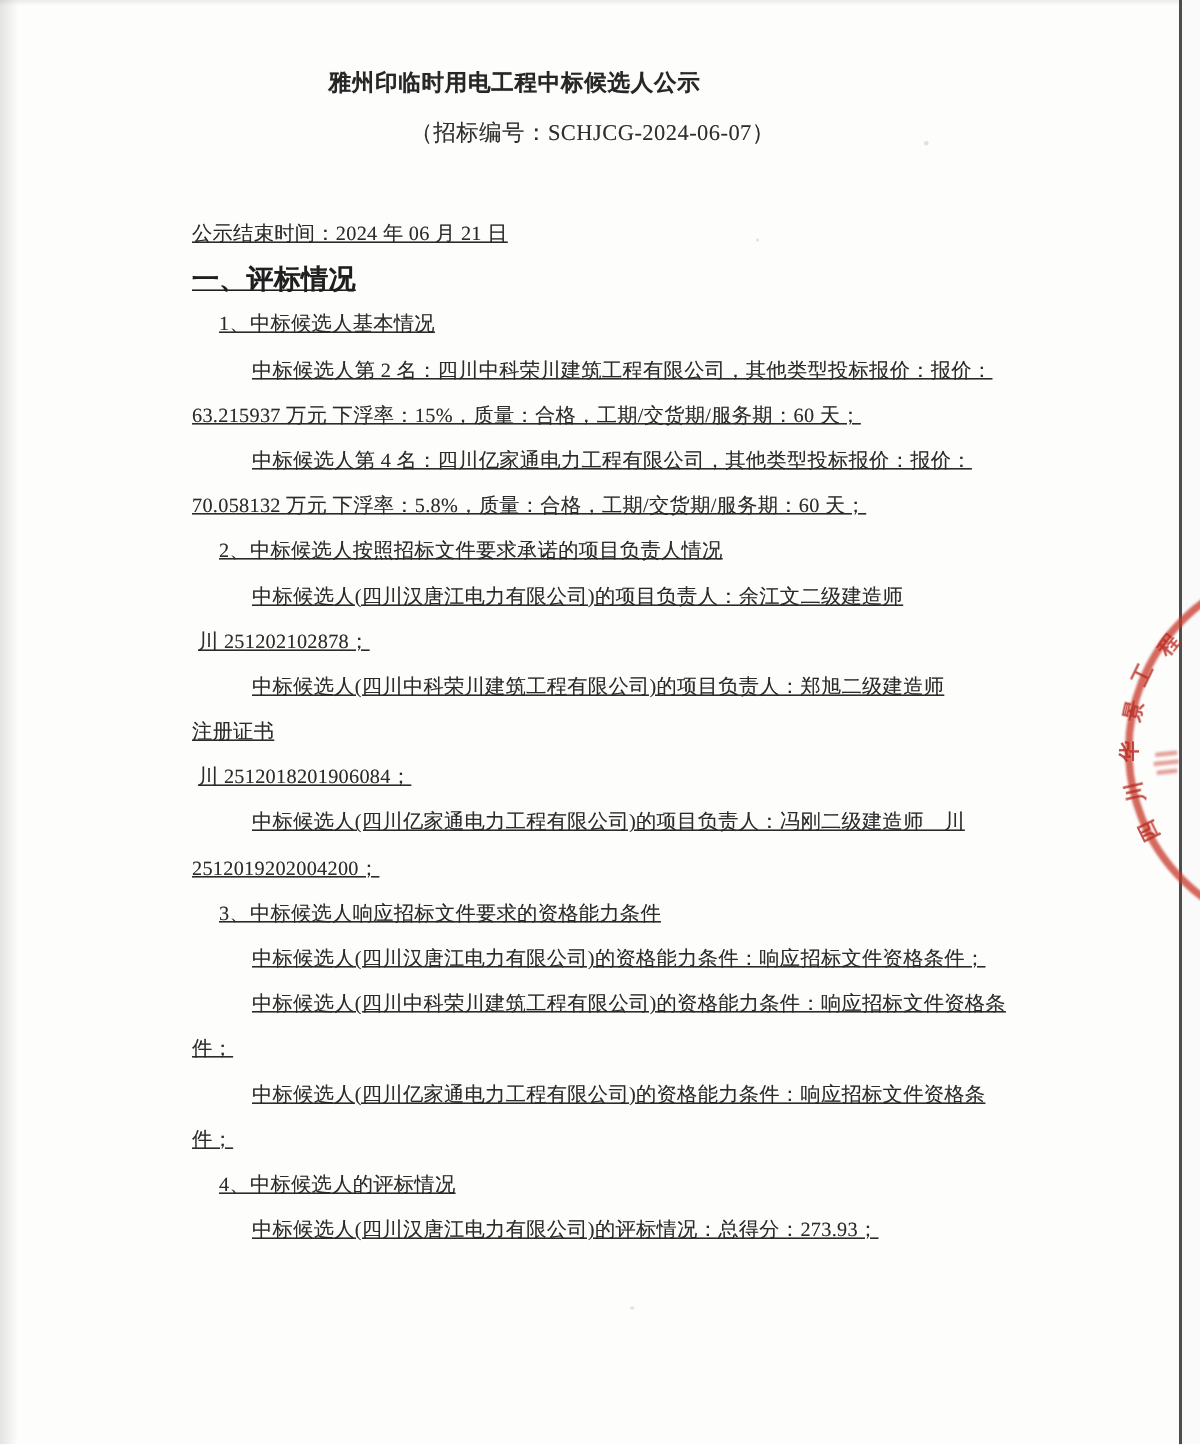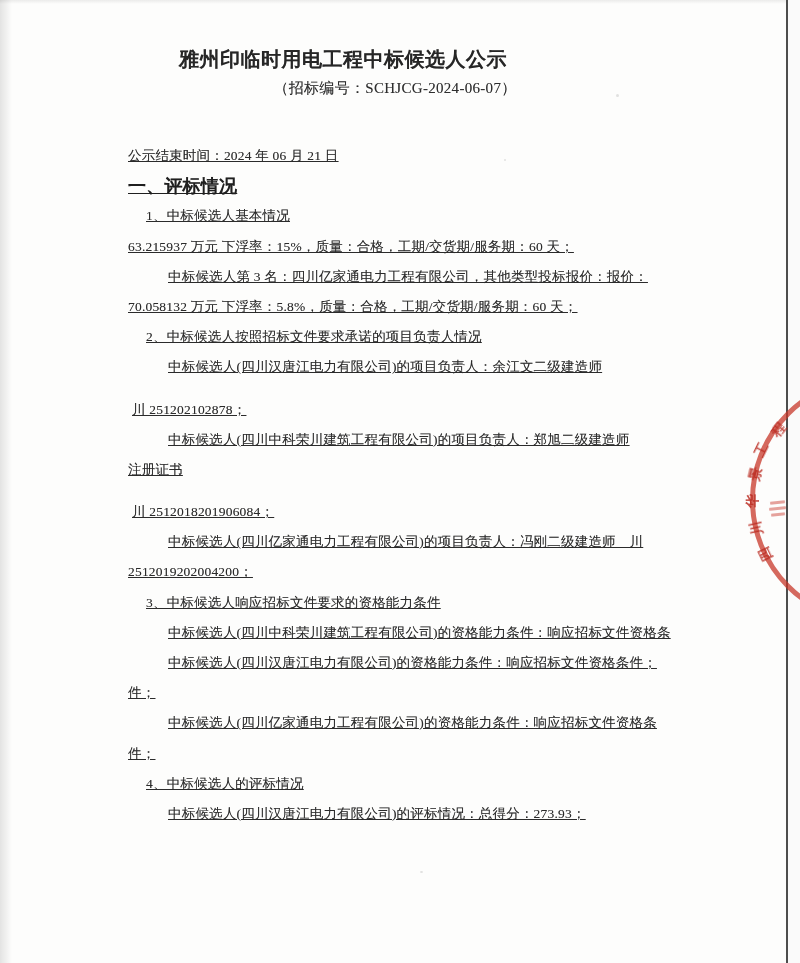--- a/index.html
+++ b/index.html
@@ -17,39 +17,39 @@
   .edge-top{position:absolute;left:0;top:0;width:800px;height:4px;
     background:linear-gradient(to bottom, rgba(0,0,0,0.07), rgba(0,0,0,0.0));}
   .scan-line-right{position:absolute;left:786px;top:0;width:2px;height:963px;
     background:#4d4d4d;}
   .right-strip{position:absolute;left:788px;top:0;width:12px;height:963px;background:#fafafa;}
   .dot{position:absolute;border-radius:50%;background:rgba(60,60,60,0.14);}
 
   
   .doc-title{
     position:absolute;top:46px;left:0;width:686px;
-    text-align:center;font-size:20px;font-weight:600;letter-spacing:0.5px;
+    text-align:center;font-size:15px;font-weight:600;letter-spacing:0.5px;
     color:#262626;text-shadow:0 0 0.5px rgba(0,0,0,0.35);
   }
   .doc-subtitle{
     position:absolute;top:79px;left:0;width:790px;
     text-align:center;font-size:15px;letter-spacing:0.3px;color:#2e2e2e;
     text-shadow:0 0 0.4px rgba(0,0,0,0.3);
   }
 
   
   .body-text{
     position:absolute;top:141px;left:128px;width:540px;
     font-size:13.5px;letter-spacing:0.2px;
     text-shadow:0 0 0.4px rgba(0,0,0,0.3);
   }
   .ln{height:30.2px;line-height:30.2px;white-space:nowrap;text-decoration:underline;}
   .ind1{padding-left:18px;}
   .ind2{padding-left:40px;}
-  .ind-sm{padding-left:4px;margin-top:12px;}
+  .ind-sm{padding-left:4px;}
   .bold{font-weight:bold;font-size:18px;color:#1f1f1f;}
 
   
   .stamp{position:absolute;left:0;top:0;width:800px;height:963px;pointer-events:none;}
   .stamp-ring{
     position:absolute;left:750px;top:375px;width:240px;height:240px;
     border:5px solid rgba(199,55,42,0.75);border-radius:50%;
     filter:blur(0.6px);
   }
   .stamp-char{
@@ -75,34 +75,35 @@
   <div class="dot" style="left:504px;top:159px;width:2px;height:2px;"></div>
   <div class="dot" style="left:420px;top:871px;width:3px;height:2px;"></div>
 
   <div class="doc-title">雅州印临时用电工程中标候选人公示</div>
   <div class="doc-subtitle">（招标编号：SCHJCG-2024-06-07）</div>
 
   <div class="body-text">
     <div class="ln">公示结束时间：2024 年 06 月 21 日</div>
     <div class="ln bold">一、评标情况</div>
     <div class="ln ind1">1、中标候选人基本情况</div>
+    <div class="ln ind2">中标候选人第 2 名：四川中科荣川建筑工程有限公司，其他类型投标报价：报价：</div>
     <div class="ln">63.215937 万元 下浮率：15%，质量：合格，工期/交货期/服务期：60 天；</div>
-    <div class="ln ind2">中标候选人第 3 名：四川亿家通电力工程有限公司，其他类型投标报价：报价：</div>
+    <div class="ln ind2">中标候选人第 4 名：四川亿家通电力工程有限公司，其他类型投标报价：报价：</div>
     <div class="ln">70.058132 万元 下浮率：5.8%，质量：合格，工期/交货期/服务期：60 天；</div>
     <div class="ln ind1">2、中标候选人按照招标文件要求承诺的项目负责人情况</div>
     <div class="ln ind2">中标候选人(四川汉唐江电力有限公司)的项目负责人：余江文二级建造师</div>
     <div class="ln ind-sm">川 251202102878；</div>
     <div class="ln ind2">中标候选人(四川中科荣川建筑工程有限公司)的项目负责人：郑旭二级建造师</div>
     <div class="ln">注册证书</div>
     <div class="ln ind-sm">川 2512018201906084；</div>
     <div class="ln ind2">中标候选人(四川亿家通电力工程有限公司)的项目负责人：冯刚二级建造师　川</div>
     <div class="ln">2512019202004200；</div>
     <div class="ln ind1">3、中标候选人响应招标文件要求的资格能力条件</div>
+    <div class="ln ind2">中标候选人(四川汉唐江电力有限公司)的资格能力条件：响应招标文件资格条件；</div>
     <div class="ln ind2">中标候选人(四川中科荣川建筑工程有限公司)的资格能力条件：响应招标文件资格条</div>
-    <div class="ln ind2">中标候选人(四川汉唐江电力有限公司)的资格能力条件：响应招标文件资格条件；</div>
     <div class="ln">件；</div>
     <div class="ln ind2">中标候选人(四川亿家通电力工程有限公司)的资格能力条件：响应招标文件资格条</div>
     <div class="ln">件；</div>
     <div class="ln ind1">4、中标候选人的评标情况</div>
     <div class="ln ind2">中标候选人(四川汉唐江电力有限公司)的评标情况：总得分：273.93；</div>
   </div>
 
   <div class="stamp">
     <div class="stamp-ring"></div>
     <span class="stamp-char" style="left:772px;top:421px;transform:rotate(-51deg);">程</span>

